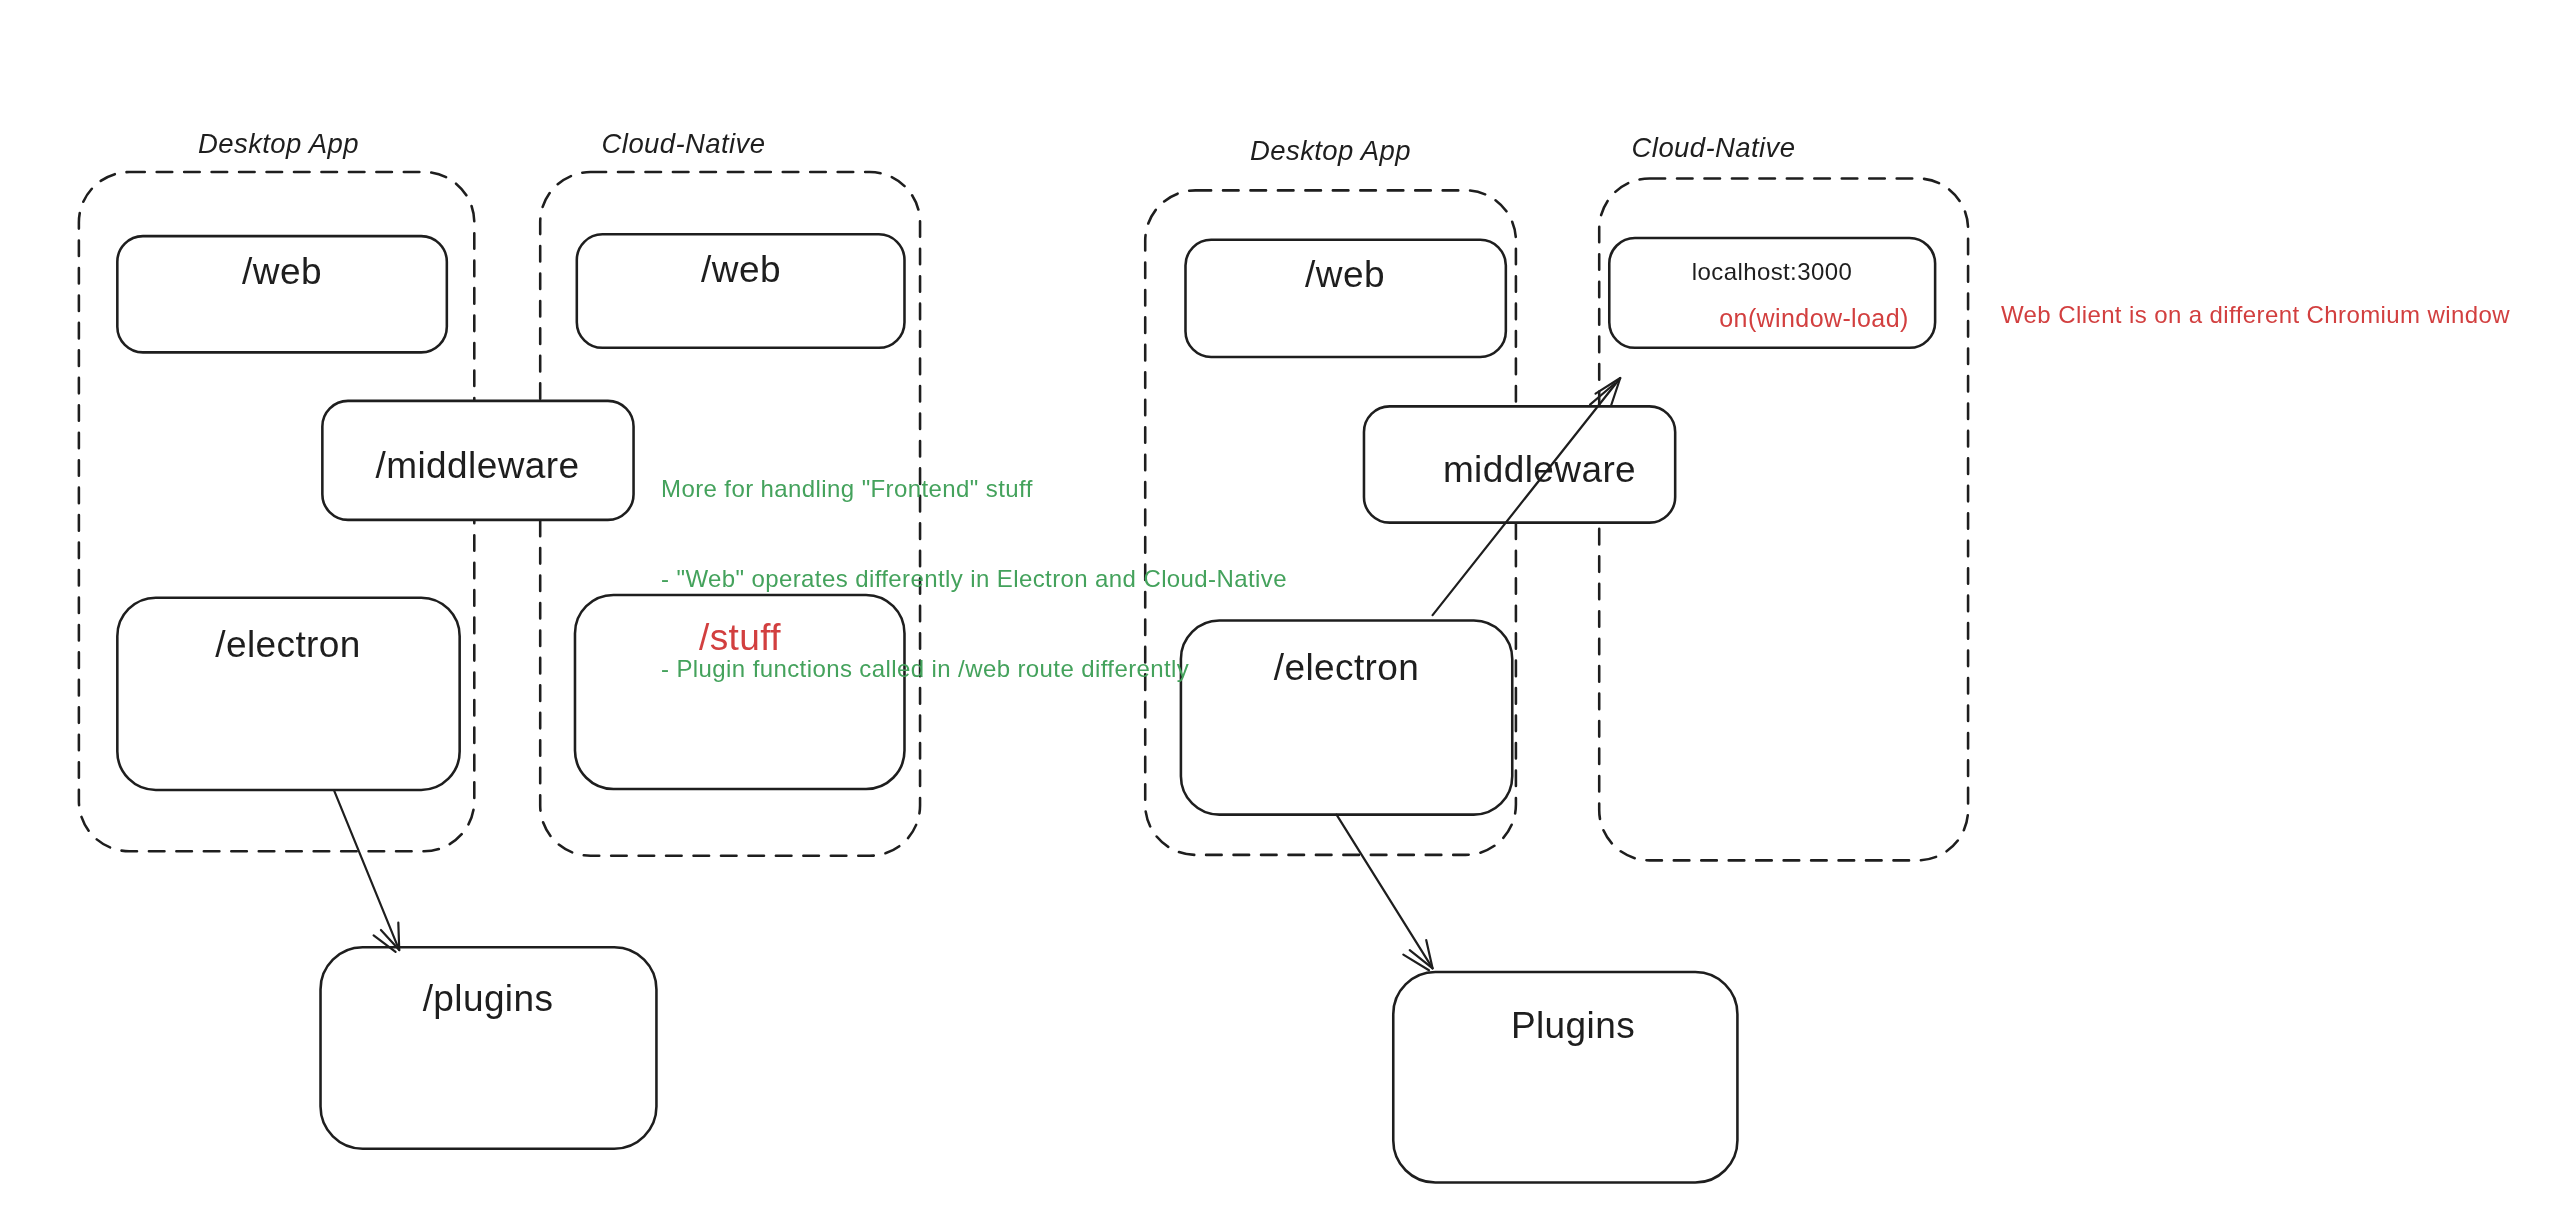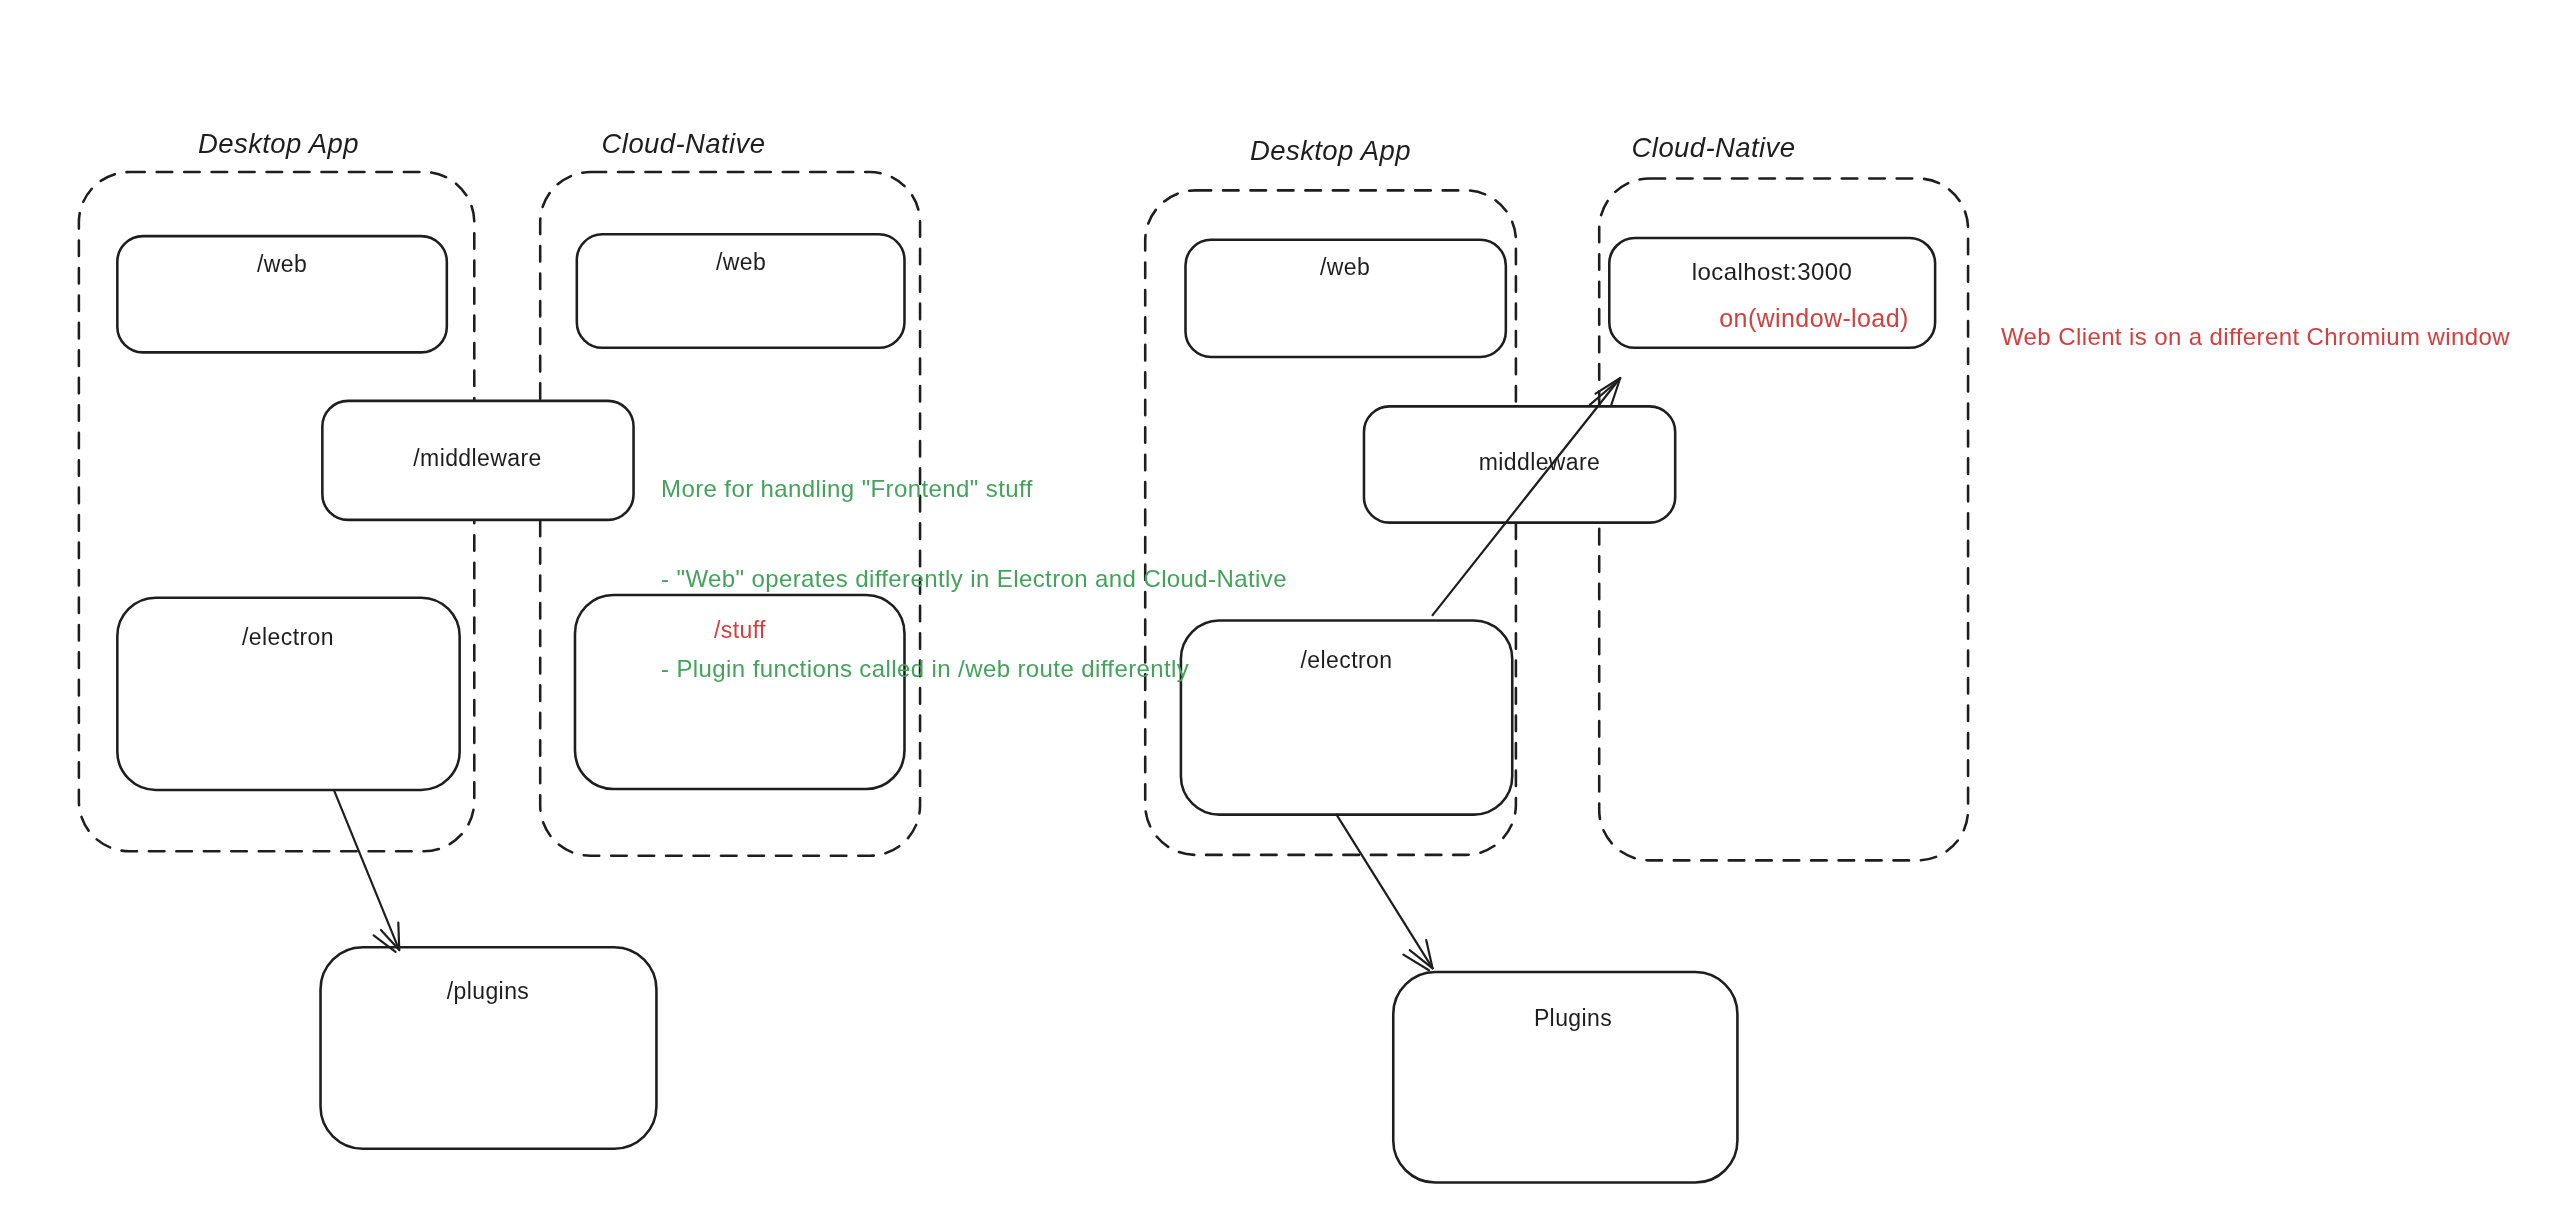--- a/index.html
+++ b/index.html
@@ -40,21 +40,21 @@
     stroke-linecap: round;
     stroke-linejoin: round;
   }
   .t {
     position: absolute;
     white-space: pre;
     letter-spacing: 0.4px;
   }
   .ctr { text-align: center; }
   .cont-label { font-size: 27.5px; font-style: italic; }
-  .box-label  { font-size: 23px; }
+  .box-label  { font-size: 37px; }
   .sm-label   { font-size: 24px; }
   .note { font-size: 24px; line-height: 30px; }
   .green { color: var(--green, #44a25c); }
   .red   { color: var(--red, #d23f3f); }
 </style>
 </head>
 <body>
 
 <div class="canvas">
 
@@ -128,18 +128,18 @@
   <div class="t ctr sm-label" style="left:1609px; top:258px; width:326px;">localhost:3000</div>
 
   <div class="t ctr sm-label red" style="left:1651px; top:304px; width:326px; font-size:25px;">on(window-load)</div>
 
   <div class="t ctr box-label" style="left:1364px; top:449px; width:311px;padding-left:20px;">middleware</div>
 
   <div class="t ctr box-label" style="left:1181px; top:647px; width:331px;">/electron</div>
 
   <div class="t ctr box-label" style="left:1393px; top:1005px; width:360px;">Plugins</div>
 
-  <div class="t note red" style="left:2001px; top:262px;">
+  <div class="t note red" style="left:2001px; top:240px;">
     <div>Web Client is on a different Chromium window</div>
   </div>
 
 </div>
 
 
 </body></html>

